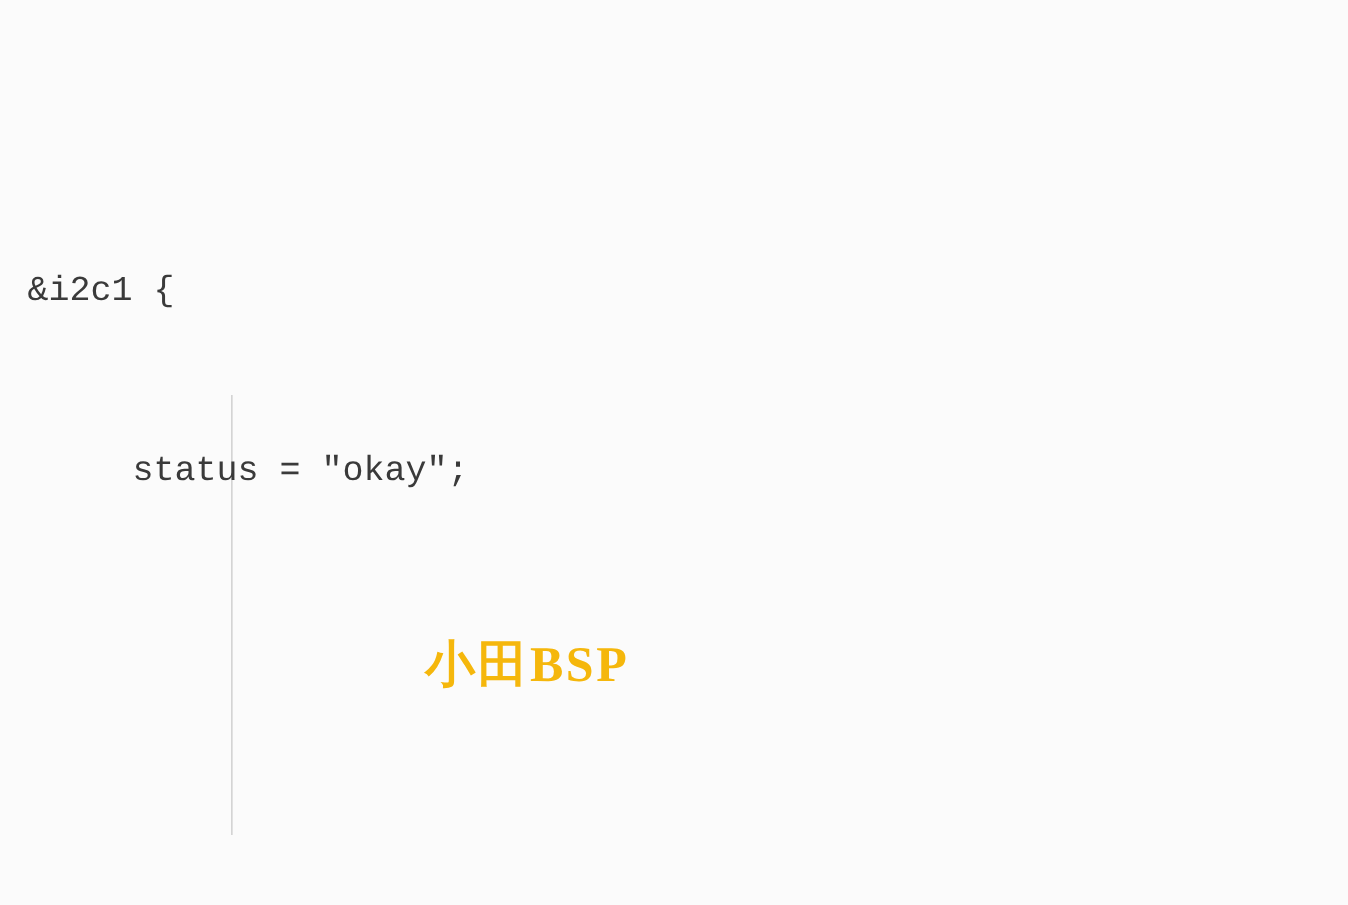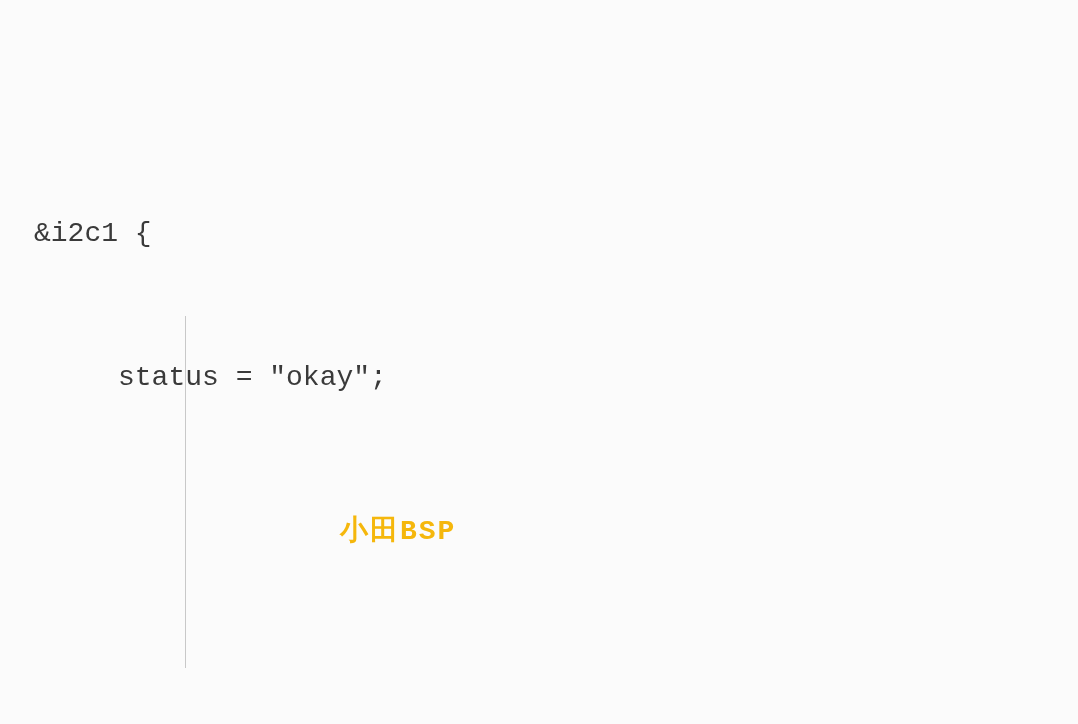--- a/index.html
+++ b/index.html
@@ -13,39 +13,39 @@
     color: #3a3a3a;
     overflow: hidden;
   }
   .code-container {
     position: relative;
     padding: 18px 0 0 0;
     line-height: 48px;
     white-space: pre;
   }
   .line {
-    padding-left: 34px;
+    padding-left: 22px;
     position: relative;
   }
   .guide {
     position: absolute;
     top: 316px;
     left: 185px;
     width: 1px;
     height: 352px;
     background: #c8c8c8;
   }
   .watermark {
     position: absolute;
     left: 340px;
     top: 508px;
     color: #f5b400;
-    font-family: Liberation Mono, monospace;
+    font-family: Liberation Serif, serif;
     font-weight: bold;
-    font-size: 28px;
+    font-size: 40px;
     letter-spacing: 2px;
     opacity: 0.95;
     pointer-events: none;
   }
 </style>
 </head>
 <body>
 
 <div class="code-container">
   <div class="guide"></div>

